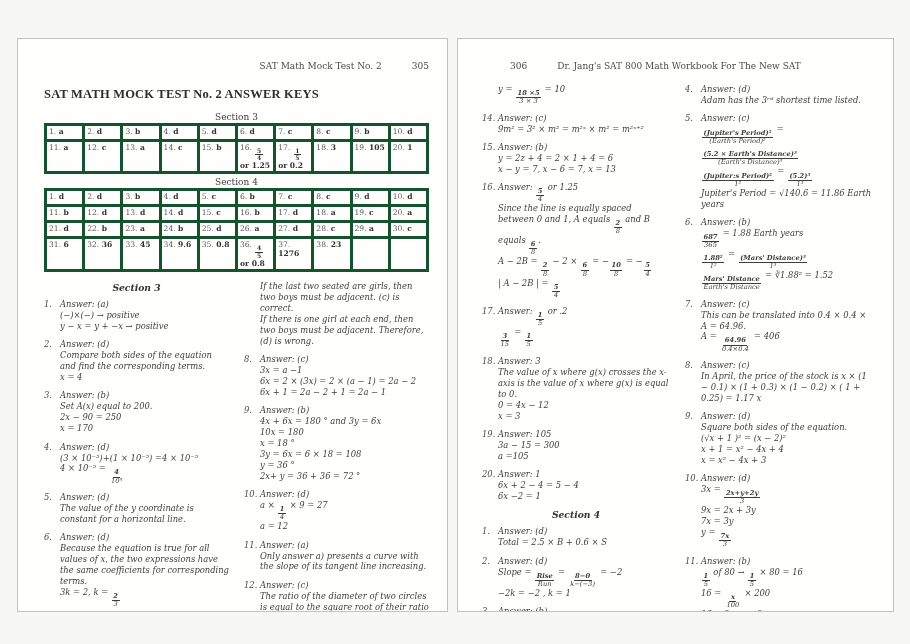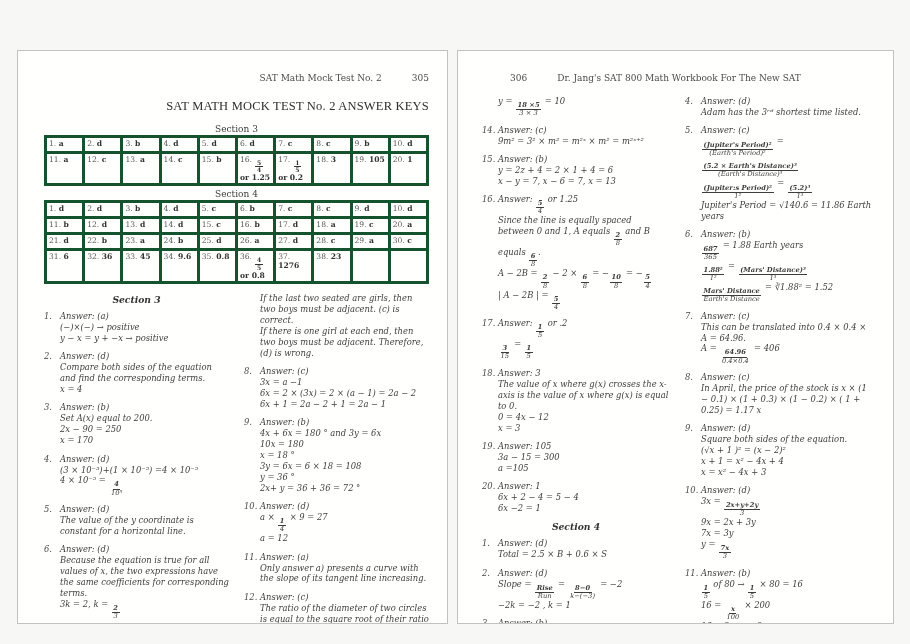--- a/index.html
+++ b/index.html
@@ -3,38 +3,38 @@
 <meta charset="utf-8">
 <style>
   html,body{margin:0;padding:0;}
   body{
     width:910px;height:644px;position:relative;
     background:#f7f7f5;
     font-family:"DejaVu Serif","Liberation Serif",serif;
     color:#3d3d3d;
     overflow:hidden;
   }
-  .spread{position:absolute;left:17px;top:50px;display:flex;gap:9px;}
+  .spread{position:absolute;left:17px;top:38px;display:flex;gap:9px;}
   .page{
     background:#fffffe;border:1px solid #c2c2c0;box-sizing:border-box;
     height:574px;overflow:hidden;
   }
   .page.left{width:431px;padding:22px 18px 10px 26px;}
   .page.right{width:437px;padding:22px 20px 10px 24px;}
 
   
   .running-head{font-size:9px;color:#4a4a4a;display:flex;align-items:baseline;}
   .running-head.rh-right{justify-content:flex-end;}
   .running-head .pgnum{margin-left:30px;}
   .running-head.rh-left{justify-content:flex-start;padding-left:12px;}
   .running-head.rh-left .pgnum{margin-left:16px;margin-right:30px;}
 
   
   .book-title{
-    text-align:right;font-weight:normal;font-size:12.5px;color:#2e2e2e;
+    text-align:left;font-weight:bold;font-size:12.5px;color:#2e2e2e;
     margin:16px 0 10px 0;font-family:"Liberation Serif","DejaVu Serif",serif;
     letter-spacing:0.2px;
   }
 
   
   .sec-label{text-align:center;font-size:9px;margin:3px 0 1px 0;color:#3c3c3c;}
   table.anskey{
     border-collapse:collapse;width:100%;table-layout:fixed;
     font-size:7.6px;color:#4a4a4a;
   }

